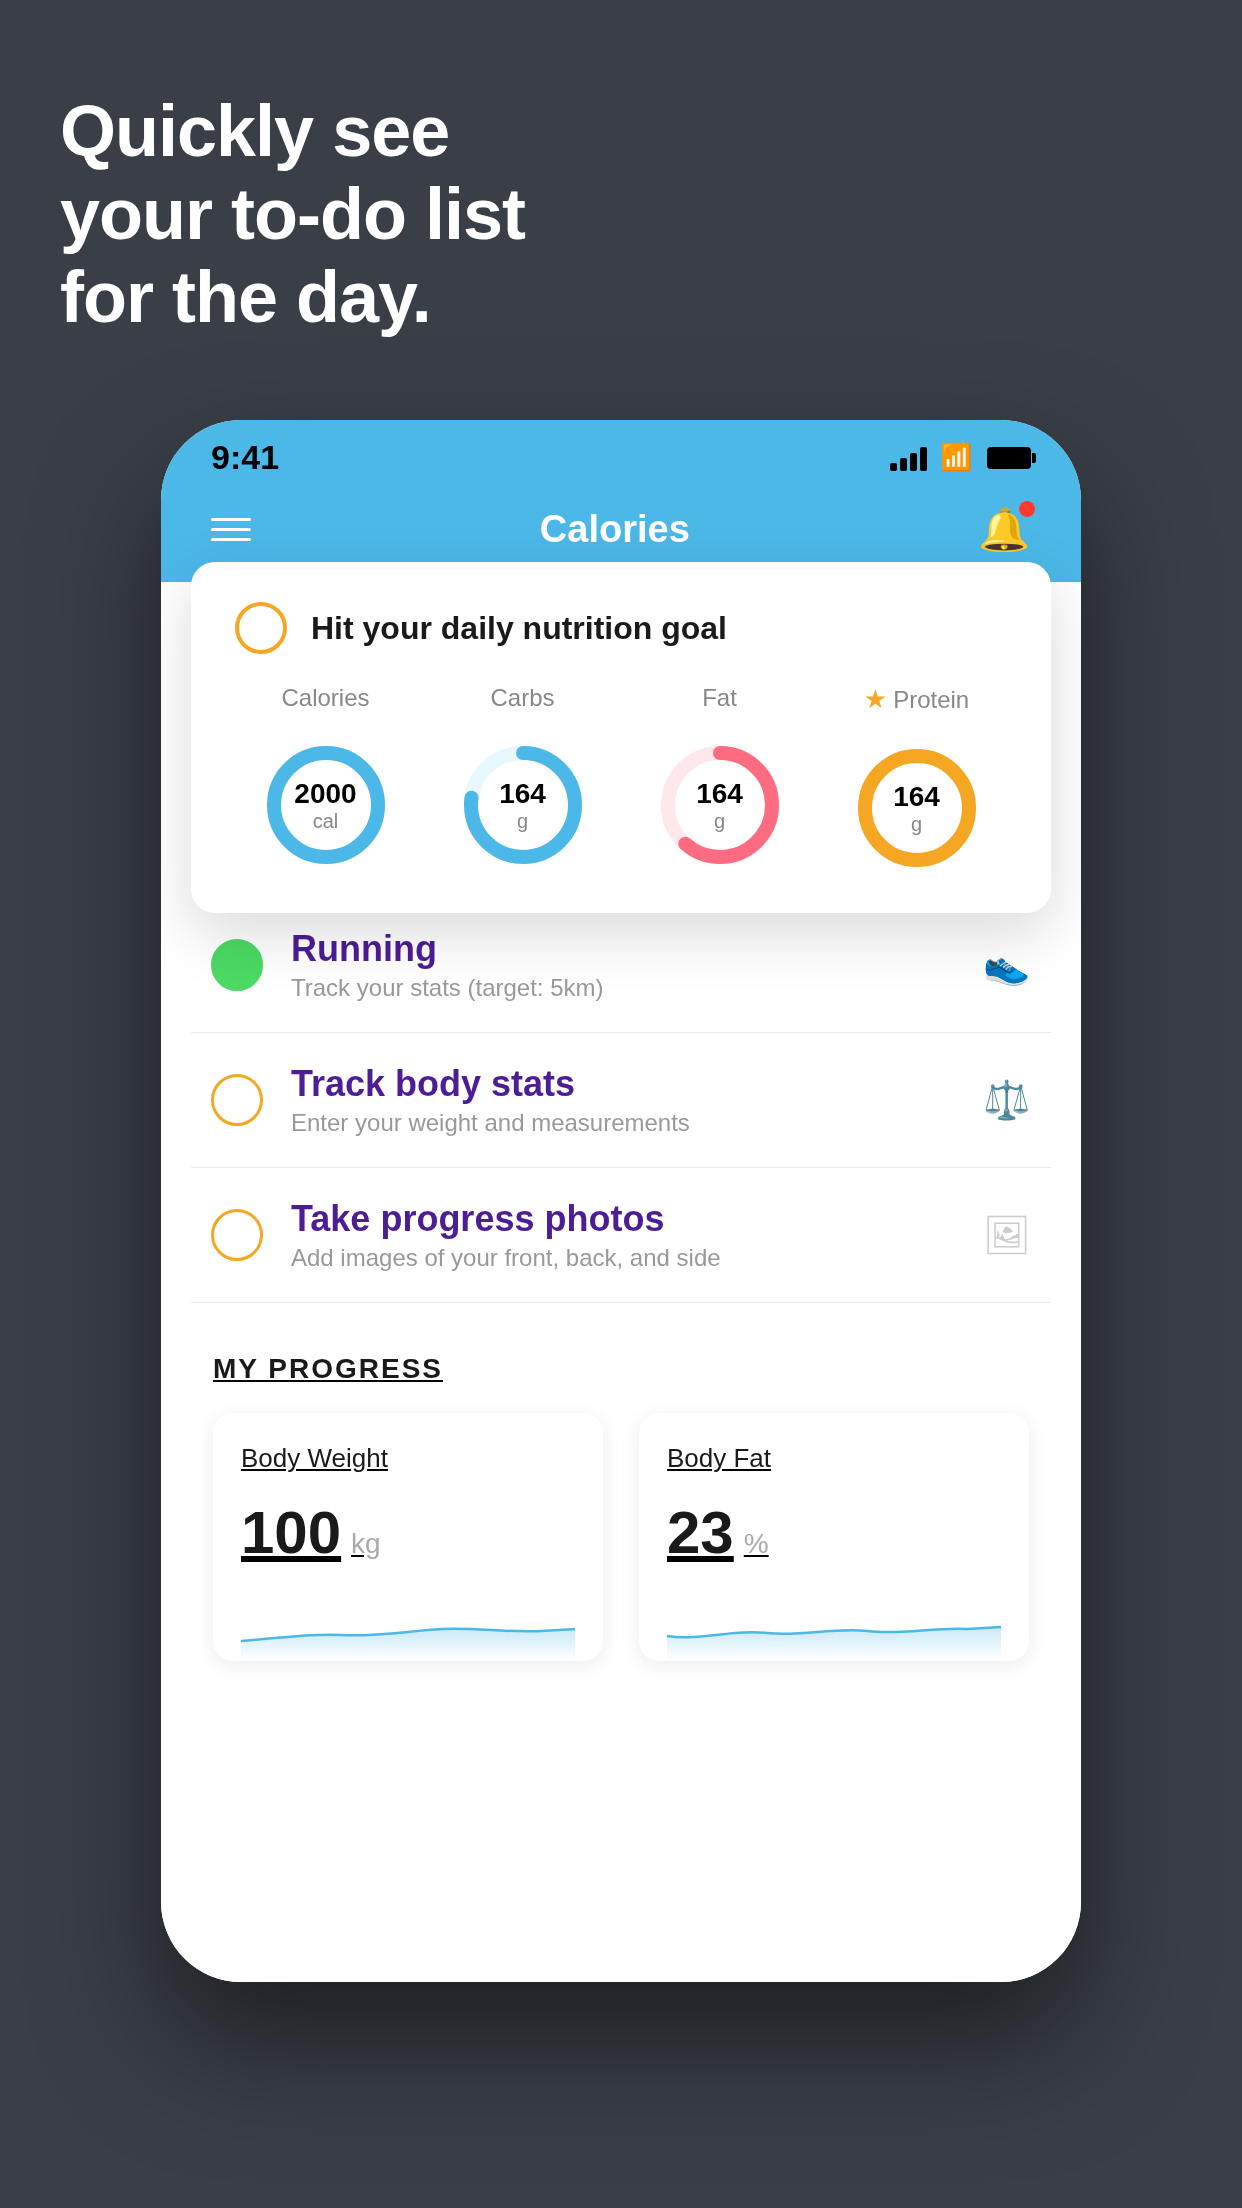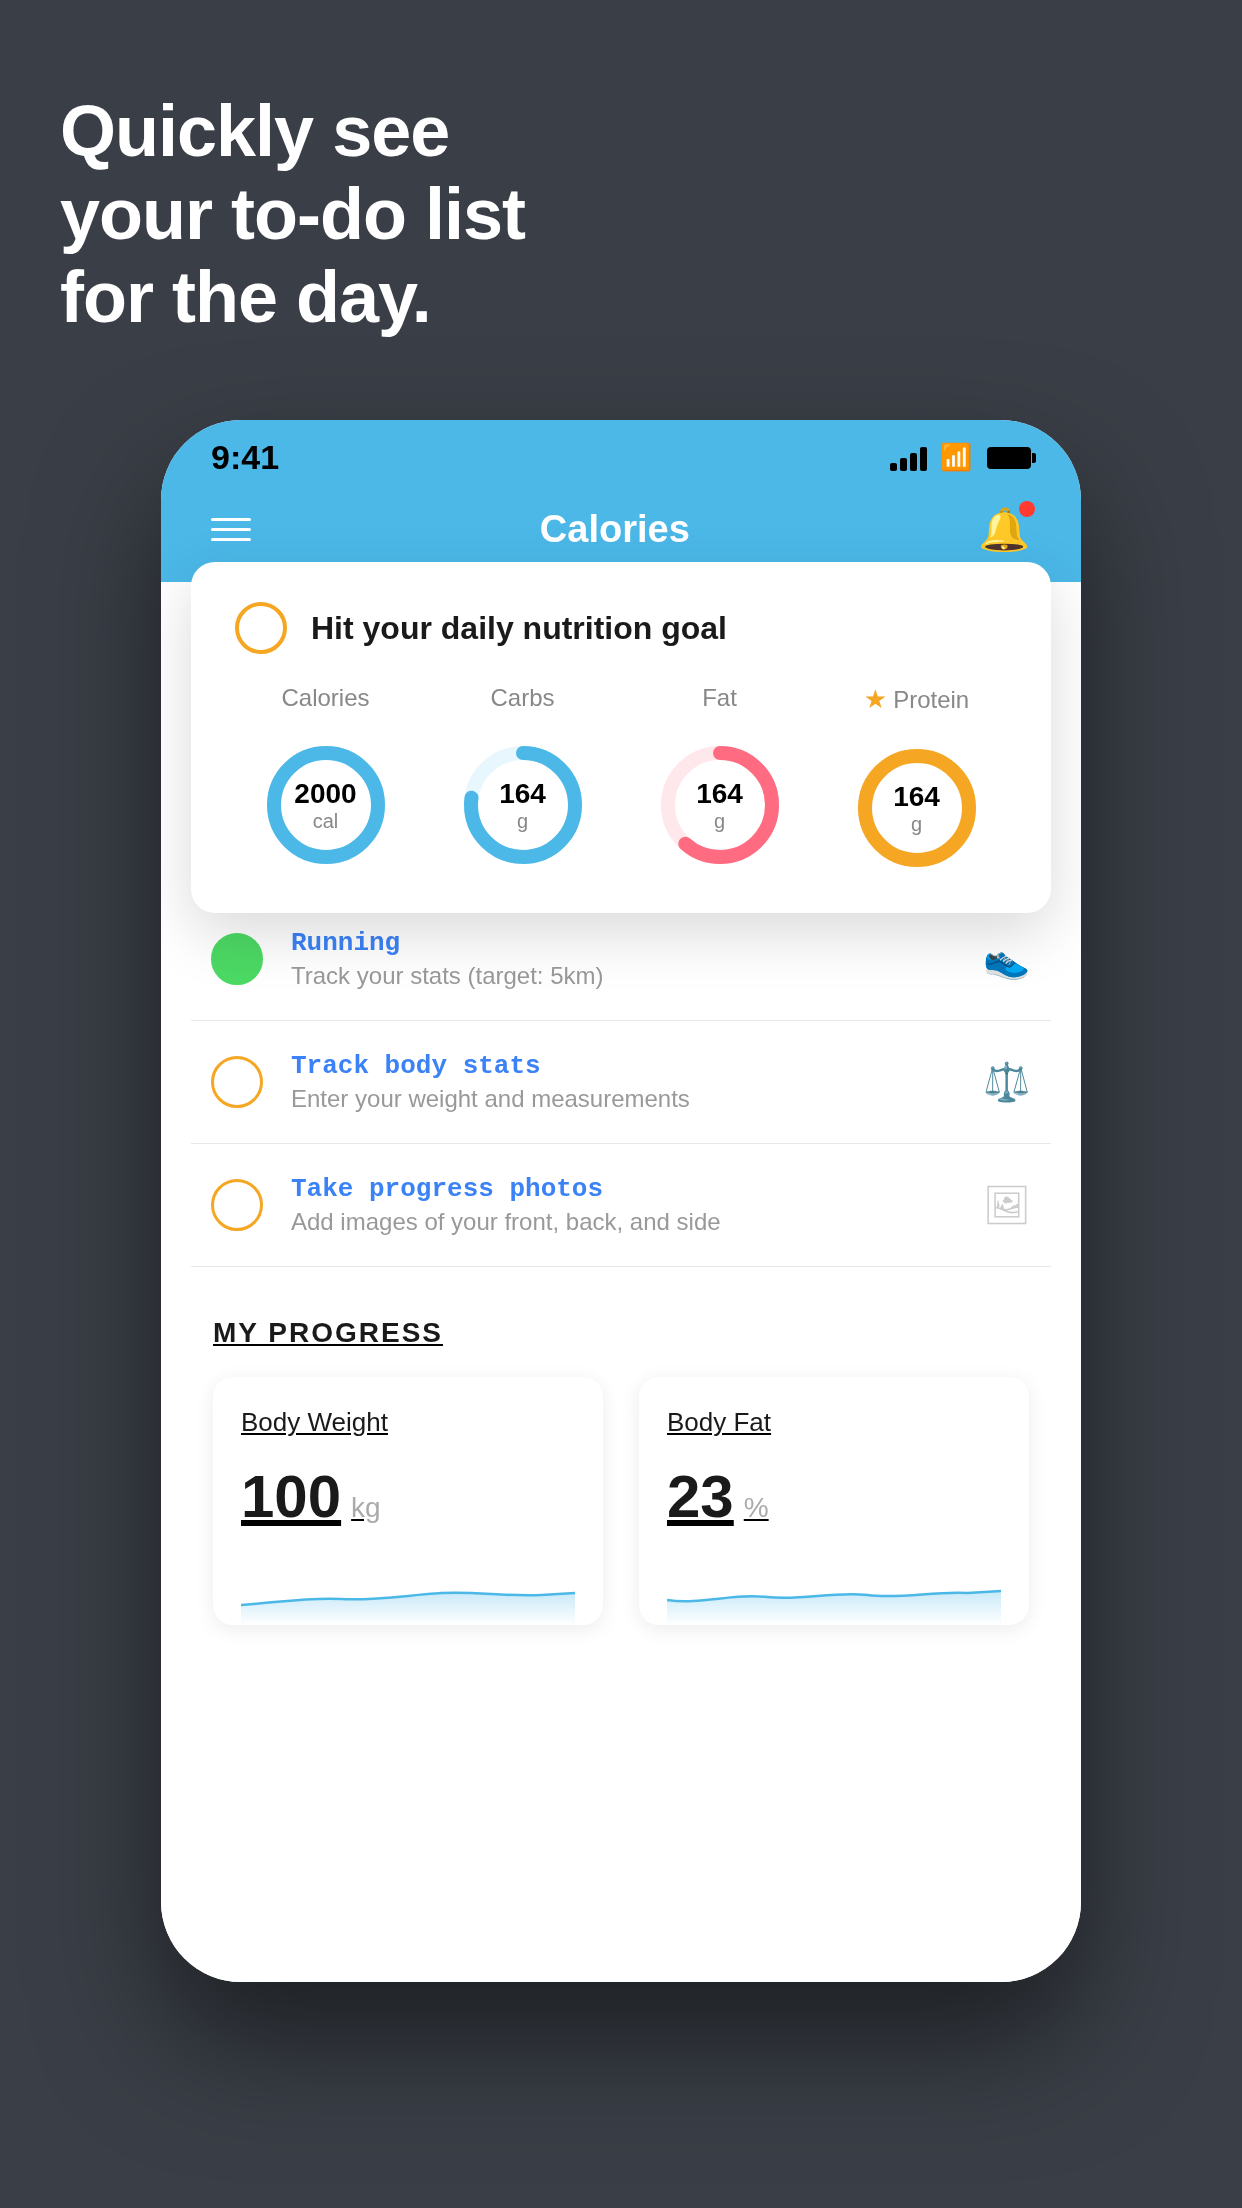--- a/index.html
+++ b/index.html
@@ -295,24 +295,23 @@
 
     .todo-circle.yellow {
       border-color: #f5a623;
     }
 
     .todo-text {
       flex: 1;
     }
 
     .todo-name {
-      font-size: 26px;
+      font-size: 36px;
       font-weight: 600;
-      color: #3b82f6;
-      font-family: Liberation Mono, monospace;
+      color: #4c1d95;
     }
 
     .todo-desc {
       font-size: 24px;
       color: #999;
       margin-top: 4px;
     }
 
     .todo-icon {
       color: #ccc;

